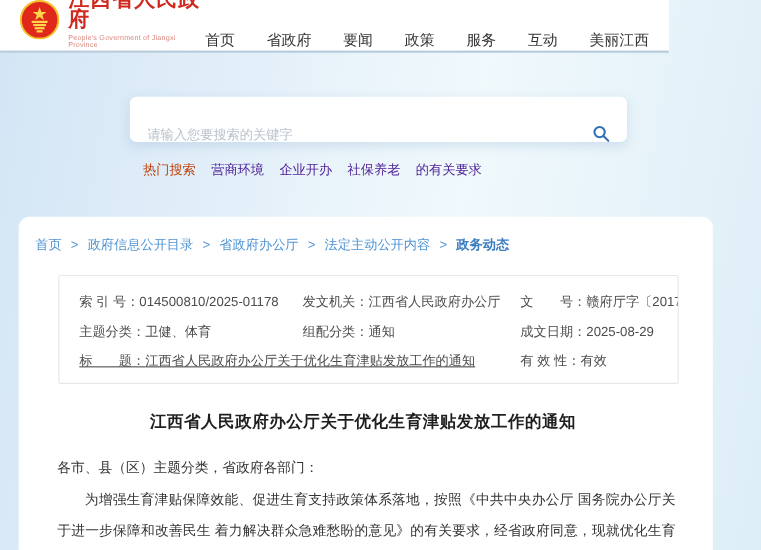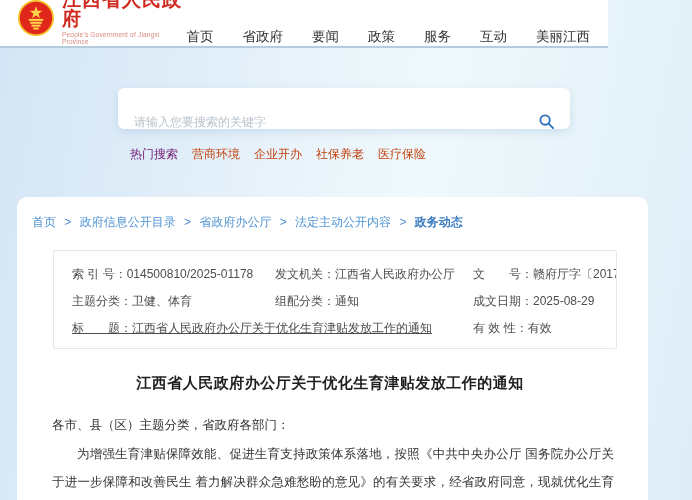--- a/index.html
+++ b/index.html
@@ -36,22 +36,22 @@
     font-family: "Liberation Sans", "DejaVu Sans", sans-serif; background: transparent;
   }
   .search-input::placeholder { color: #b9c2cb; }
   .search-btn { border: none; background: transparent; cursor: pointer; padding: 0; line-height: 0; }
   .search-btn svg { display: block; }
 
   .hot-row {
     position: absolute; left: 130px; top: 146px; display: flex; align-items: center;
     gap: 14px; font-size: 12px; z-index: 3;
   }
-  .hot-label { color: #701a75; cursor: default; }
-  .hot-item { color: #c2410c; cursor: pointer; }
+  .hot-label { color: #c2410c; cursor: default; }
+  .hot-item { color: #4c1d95; cursor: pointer; }
 
   
   .content-card {
     position: absolute; left: 17px; top: 197px; width: 631px; height: 303px;
     background: #ffffff; border-radius: 10px 10px 0 0; z-index: 2;
     padding: 17px 20px 0 15px;
   }
   .breadcrumb { font-size: 12px; color: #4f94d4; white-space: nowrap; }
   .breadcrumb .crumb { color: #4f94d4; cursor: pointer; }
   .breadcrumb .sep { margin: 0 5px; color: #4f94d4; }
@@ -114,21 +114,21 @@
       <line x1="10.5" y1="10.5" x2="15" y2="15" stroke="#2e6fb7" stroke-width="2" stroke-linecap="round"></line>
     </svg>
   </button>
 </div>
 
 <div class="hot-row">
   <span class="hot-label">热门搜索</span>
   <span class="hot-item">营商环境</span>
   <span class="hot-item">企业开办</span>
   <span class="hot-item">社保养老</span>
-  <span class="hot-item">医疗保险</span>
+  <span class="hot-item">的有关要求</span>
 </div>
 
 <div class="content-card">
 
   <div class="breadcrumb">
     <span class="crumb">首页</span>
     <span class="sep">&gt;</span>
     <span class="crumb">政府信息公开目录</span>
     <span class="sep">&gt;</span>
     <span class="crumb">省政府办公厅</span>

